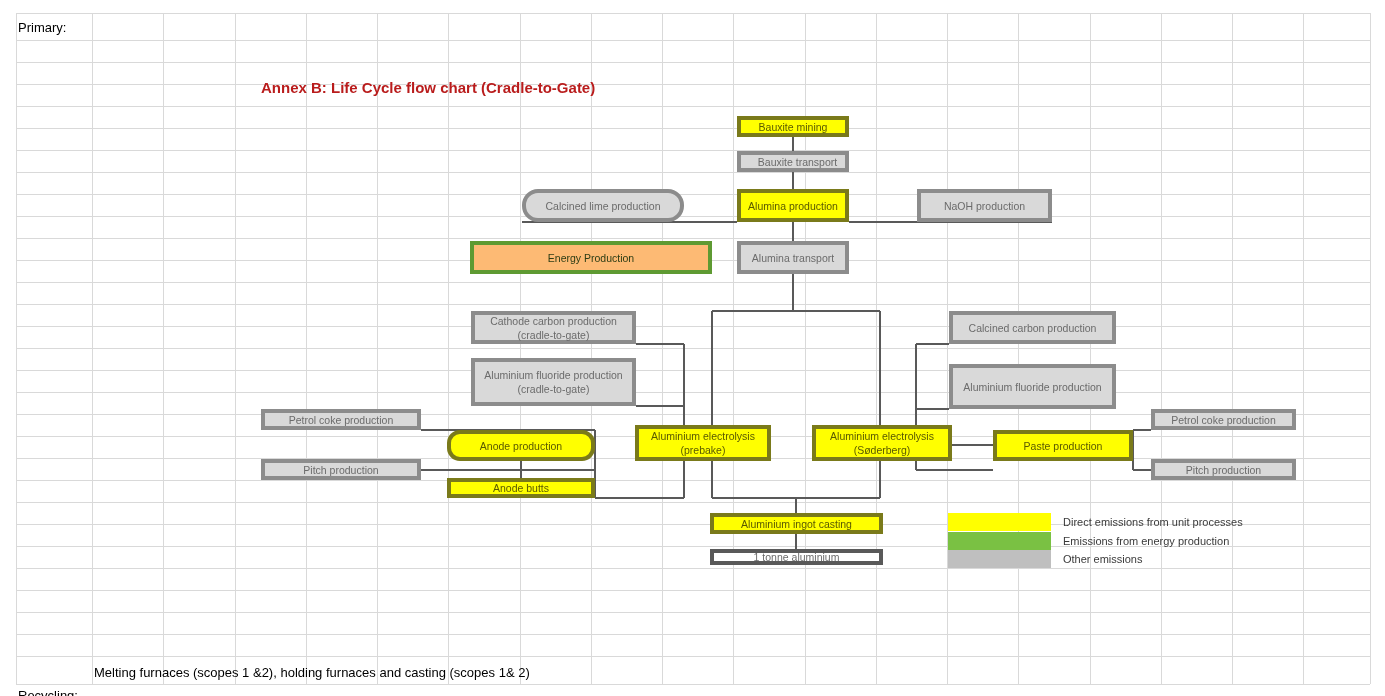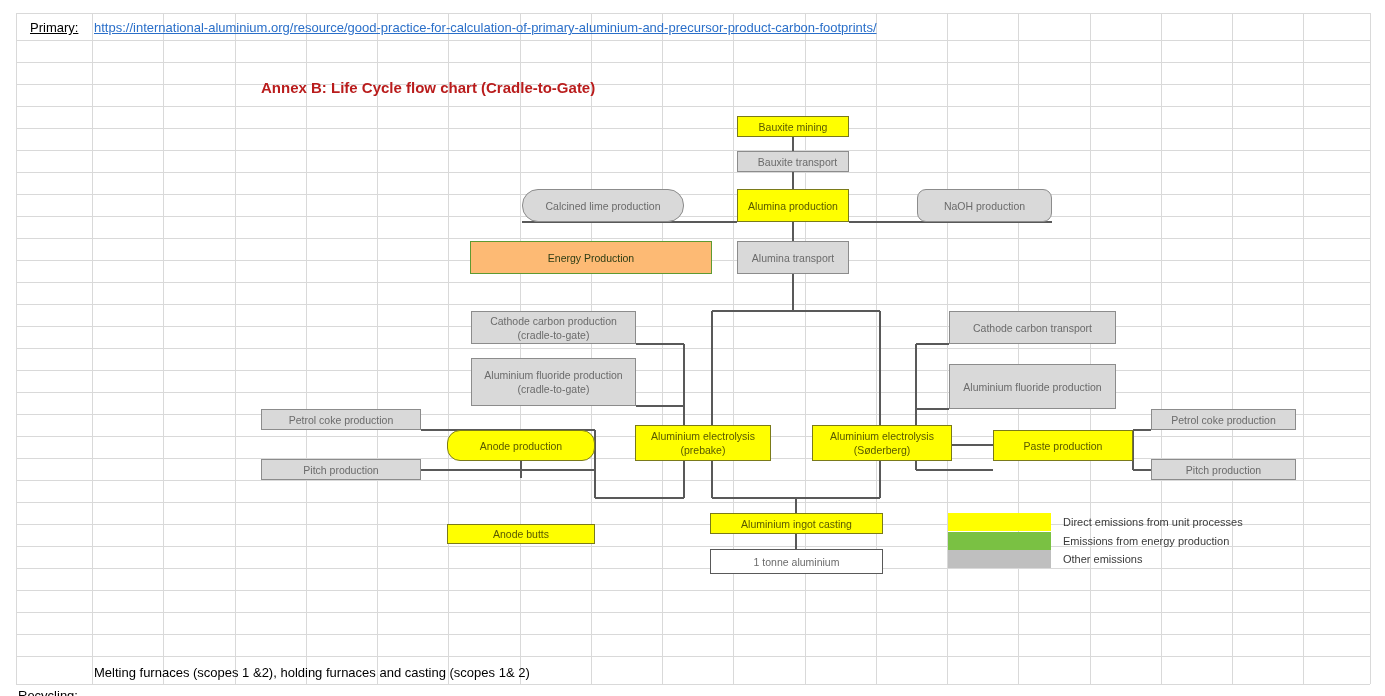--- a/index.html
+++ b/index.html
@@ -71,21 +71,21 @@
     position: absolute;
     font-family: "Liberation Sans", sans-serif;
     font-size: 15px;
     font-weight: bold;
     color: #b91c1c;
     white-space: nowrap;
   }
   .node {
     position: absolute;
     box-sizing: border-box;
-    border: 1px solid #000000;
+    border: 4px solid #000000;
     display: flex;
     align-items: center;
     justify-content: center;
     text-align: center;
     font-family: "Liberation Sans", sans-serif;
     font-size: 10.5px;
     color: #595959;
     line-height: 14px;
     padding: 1px 3px;
     z-index: 5;
@@ -166,22 +166,21 @@
       <div class="gridline-h" style="top: 524px; left: 16px; width: 1354px;"></div>
       <div class="gridline-h" style="top: 546px; left: 16px; width: 1354px;"></div>
       <div class="gridline-h" style="top: 568px; left: 16px; width: 1354px;"></div>
       <div class="gridline-h" style="top: 590px; left: 16px; width: 1354px;"></div>
       <div class="gridline-h" style="top: 612px; left: 16px; width: 1354px;"></div>
       <div class="gridline-h" style="top: 634px; left: 16px; width: 1354px;"></div>
       <div class="gridline-h" style="top: 656px; left: 16px; width: 1354px;"></div>
       <div class="gridline-h" style="top: 684px; left: 16px; width: 1354px;"></div>
     </div>
 
-  <div class="cell-text" style="left:30px; top:20px;text-decoration:underline;">Primary:</div>
-  <div class="cell-link" style="left:94px; top:20px;">https://international-aluminium.org/resource/good-practice-for-calculation-of-primary-aluminium-and-precursor-product-carbon-footprints/</div>
+  <div class="cell-text" style="left:18px; top:20px;">Primary:</div>
 
   <div class="cell-text" style="left:18px; top:688px;">Recycling:</div>
   <div class="cell-text" style="left:94px; top:665px;">Melting furnaces (scopes 1 &amp;2), holding furnaces and casting (scopes 1&amp; 2)</div>
 
   <div id="diagram">
 
     <div class="diagram-title" style="left:261px; top:79px;">Annex B: Life Cycle flow chart (Cradle-to-Gate)</div>
 
     <svg id="connectors" width="1385" height="696" viewBox="0 0 1385 696">
       <g stroke="#595959" stroke-width="1.2" fill="none" shape-rendering="crispEdges">
@@ -249,37 +248,37 @@
         </div>
         <div class="node grey" style="left: 737px; top: 151px; width: 112px; height: 21px; padding-left: 12px;">
           <span>Bauxite transport</span>
         </div>
         <div class="node grey" style="left: 522px; top: 189px; width: 162px; height: 33px; border-radius: 16px;">
           <span>Calcined lime production</span>
         </div>
         <div class="node yellow" style="left: 737px; top: 189px; width: 112px; height: 33px;">
           <span>Alumina production</span>
         </div>
-        <div class="node grey" style="left: 917px; top: 189px; width: 135px; height: 33px; border-radius: 9px;">
+        <div class="node grey" style="left: 917px; top: 189px; width: 135px; height: 33px;">
           <span>NaOH production</span>
         </div>
         <div class="node green" style="left: 470px; top: 241px; width: 242px; height: 33px;">
           <span>Energy Production</span>
         </div>
         <div class="node grey" style="left: 737px; top: 241px; width: 112px; height: 33px;">
           <span>Alumina transport</span>
         </div>
         <div class="node grey" style="left: 471px; top: 311px; width: 165px; height: 33px;">
           <span>Cathode carbon production (cradle-to-gate)</span>
         </div>
         <div class="node grey" style="left: 471px; top: 358px; width: 165px; height: 48px;">
           <span>Aluminium fluoride production (cradle-to-gate)</span>
         </div>
         <div class="node grey" style="left: 949px; top: 311px; width: 167px; height: 33px;">
-          <span>Cathode carbon transport</span>
+          <span>Calcined carbon production</span>
         </div>
         <div class="node grey" style="left: 949px; top: 364px; width: 167px; height: 45px;">
           <span>Aluminium fluoride production</span>
         </div>
         <div class="node grey" style="left: 261px; top: 409px; width: 160px; height: 21px;">
           <span>Petrol coke production</span>
         </div>
         <div class="node grey" style="left: 1151px; top: 409px; width: 145px; height: 21px;">
           <span>Petrol coke production</span>
         </div>
@@ -294,27 +293,27 @@
         </div>
         <div class="node yellow" style="left: 993px; top: 430px; width: 140px; height: 31px; align-items: center;">
           <span>Paste production</span>
         </div>
         <div class="node grey" style="left: 261px; top: 459px; width: 160px; height: 21px;">
           <span>Pitch production</span>
         </div>
         <div class="node grey" style="left: 1151px; top: 459px; width: 145px; height: 21px;">
           <span>Pitch production</span>
         </div>
-        <div class="node yellow" style="left: 447px; top: 478px; width: 148px; height: 20px; margin-top: 46px;">
+        <div class="node yellow" style="left: 447px; top: 478px; width: 148px; height: 20px;">
           <span>Anode butts</span>
         </div>
         <div class="node yellow" style="left: 710px; top: 513px; width: 173px; height: 21px;">
           <span>Aluminium ingot casting</span>
         </div>
-        <div class="node white" style="left: 710px; top: 549px; width: 173px; height: 25px;">
+        <div class="node white" style="left: 710px; top: 549px; width: 173px; height: 16px;">
           <span>1 tonne aluminium</span>
         </div>
       </div>
 
     <div id="legend-layer">
         <div class="legend-swatch yellow" style="left: 948px; top: 513px; width: 103px; height: 18px;"></div>
         <div class="legend-label" style="left: 1063px; top: 515px;">Direct emissions from unit processes</div>
         <div class="legend-swatch green" style="left: 948px; top: 531.5px; width: 103px; height: 18px;"></div>
         <div class="legend-label" style="left: 1063px; top: 533.5px; text-align: center;">Emissions from energy production</div>
         <div class="legend-swatch grey" style="left: 948px; top: 550px; width: 103px; height: 18px;"></div>

